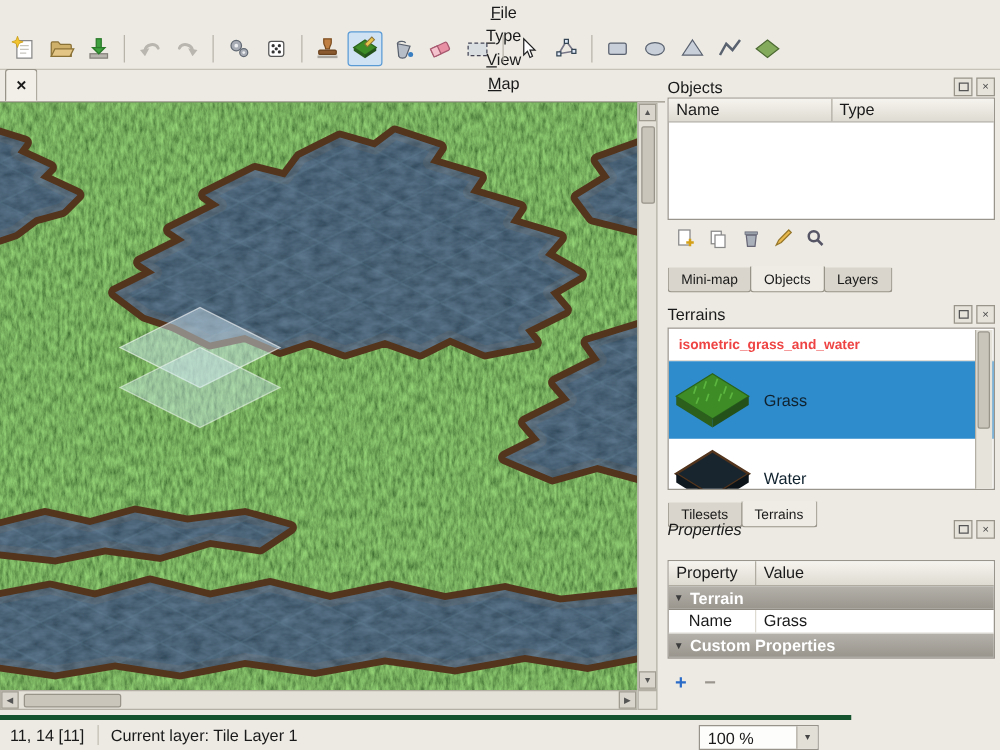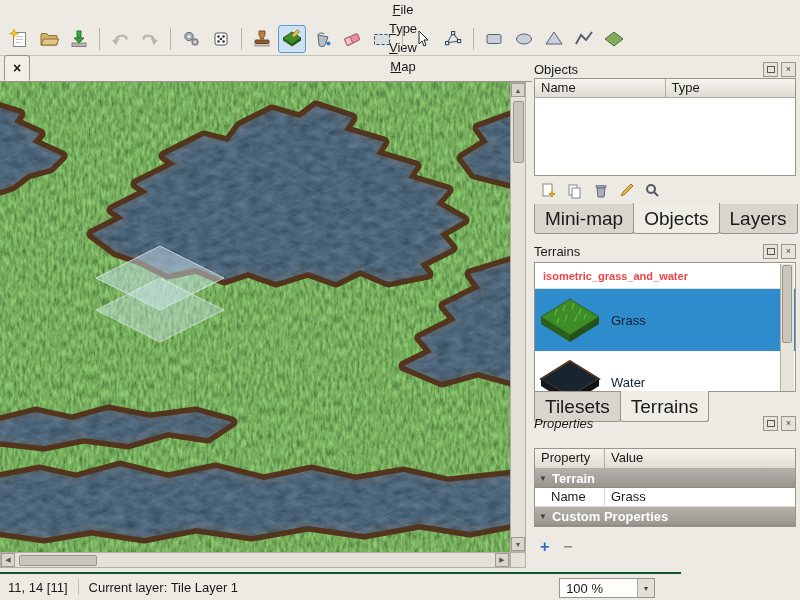--- a/index.html
+++ b/index.html
@@ -43,21 +43,21 @@
   .float-glyph{width:6px;height:5px;border:1px solid #555;display:block;}
 
   .obj-table{position:absolute;left:534px;top:78px;width:262px;height:98px;background:#fff;border:1px solid #9a958c;box-sizing:border-box;}
   .obj-header{display:flex;height:18px;background:linear-gradient(#f6f4ee,#dedbd2);border-bottom:1px solid #b0aca2;}
   .obj-hcell{flex:1;padding:1px 6px;font-size:13px;border-right:1px solid #b0aca2;box-sizing:border-box;}
   .obj-hcell:last-child{border-right:none;}
   .mini-toolbar{position:absolute;left:538px;top:180px;display:flex;gap:6px;}
   .mbtn{width:20px;height:20px;border:1px solid transparent;background:transparent;display:flex;align-items:center;justify-content:center;padding:0;}
 
   .dock-tabs{position:absolute;left:534px;display:flex;align-items:flex-end;height:26px;}
-  .dtab{padding:4px 10px 3px;background:#d9d5cc;border:1px solid #999489;margin-right:-1px;font-size:19px;border-radius:0 0 3px 3px;border-top:none;}
+  .dtab{padding:4px 10px 3px;background:#d9d5cc;border:1px solid #999489;margin-right:-1px;font-size:11px;border-radius:0 0 3px 3px;border-top:none;}
   .dtab.active{background:#efece5;padding-top:5px;position:relative;}
 
   .terrain-list{position:absolute;left:534px;top:262px;width:262px;height:130px;background:#fff;border:1px solid #9a958c;box-sizing:border-box;overflow:hidden;}
   .t-header{padding:7px 8px 6px;font-weight:bold;font-size:11px;border-bottom:1px solid #e0ddd6;color:#ef4444;}
   .t-item{display:flex;align-items:center;gap:10px;height:62px;padding-left:4px;}
   .t-item.selected{background:#2e8bcc;}
   .t-icon{width:62px;height:46px;flex:0 0 auto;}
   .t-label{font-size:13px;color:#10222e;}
   .t-scroll{position:absolute;right:1px;top:1px;width:13px;height:128px;background:#e6e3db;border-left:1px solid #b3afa5;}
   .t-thumb{position:absolute;left:1px;top:1px;width:10px;height:78px;background:#c9c5bb;border:1px solid #98948a;border-radius:2px;box-sizing:border-box;}
@@ -71,21 +71,21 @@
   .p-group .tri{color:#3c3c3c;font-size:8px;font-weight:normal;}
   .p-row{display:flex;height:18px;border-bottom:1px solid #dedbd3;}
   .p-cell{padding:1px 6px;box-sizing:border-box;border-right:1px solid #dedbd3;}
   .p-cell.name{width:70px;flex:0 0 auto;padding-left:16px;}
   .p-cell.value{flex:1;border-right:none;}
   .plusminus{position:absolute;left:540px;top:540px;display:flex;gap:14px;align-items:center;}
   .pm-add{color:#2b6bc8;font-weight:bold;font-size:16px;line-height:14px;}
   .pm-remove{color:#9a968e;font-weight:bold;font-size:16px;line-height:14px;}
 
   
-  .statusbar{position:absolute;left:0;top:572px;width:681px;height:28px;border-top:2px solid #14532d;display:flex;align-items:center;box-sizing:border-box;padding:0 8px;}
+  .statusbar{position:absolute;left:0;top:572px;width:681px;height:28px;border-top:4px solid #14532d;display:flex;align-items:center;box-sizing:border-box;padding:0 8px;}
   .status-sep{width:1px;height:16px;background:#c2beb4;margin:0 10px;}
   .zoom-combo{position:absolute;right:26px;top:4px;height:20px;min-width:66px;background:#fdfdfb;border:1px solid #97928a;display:flex;align-items:center;box-sizing:border-box;gap:28px;}
   .zoom-value{flex:1;padding:0 6px;font-size:13px;}
   .zoom-arrow{width:16px;height:18px;background:#e2dfd7;border-left:1px solid #b1ada4;font-size:7px;color:#444;display:flex;align-items:center;justify-content:center;}
 </style>
 </head>
 <body>
 
 <div class="app">
 

